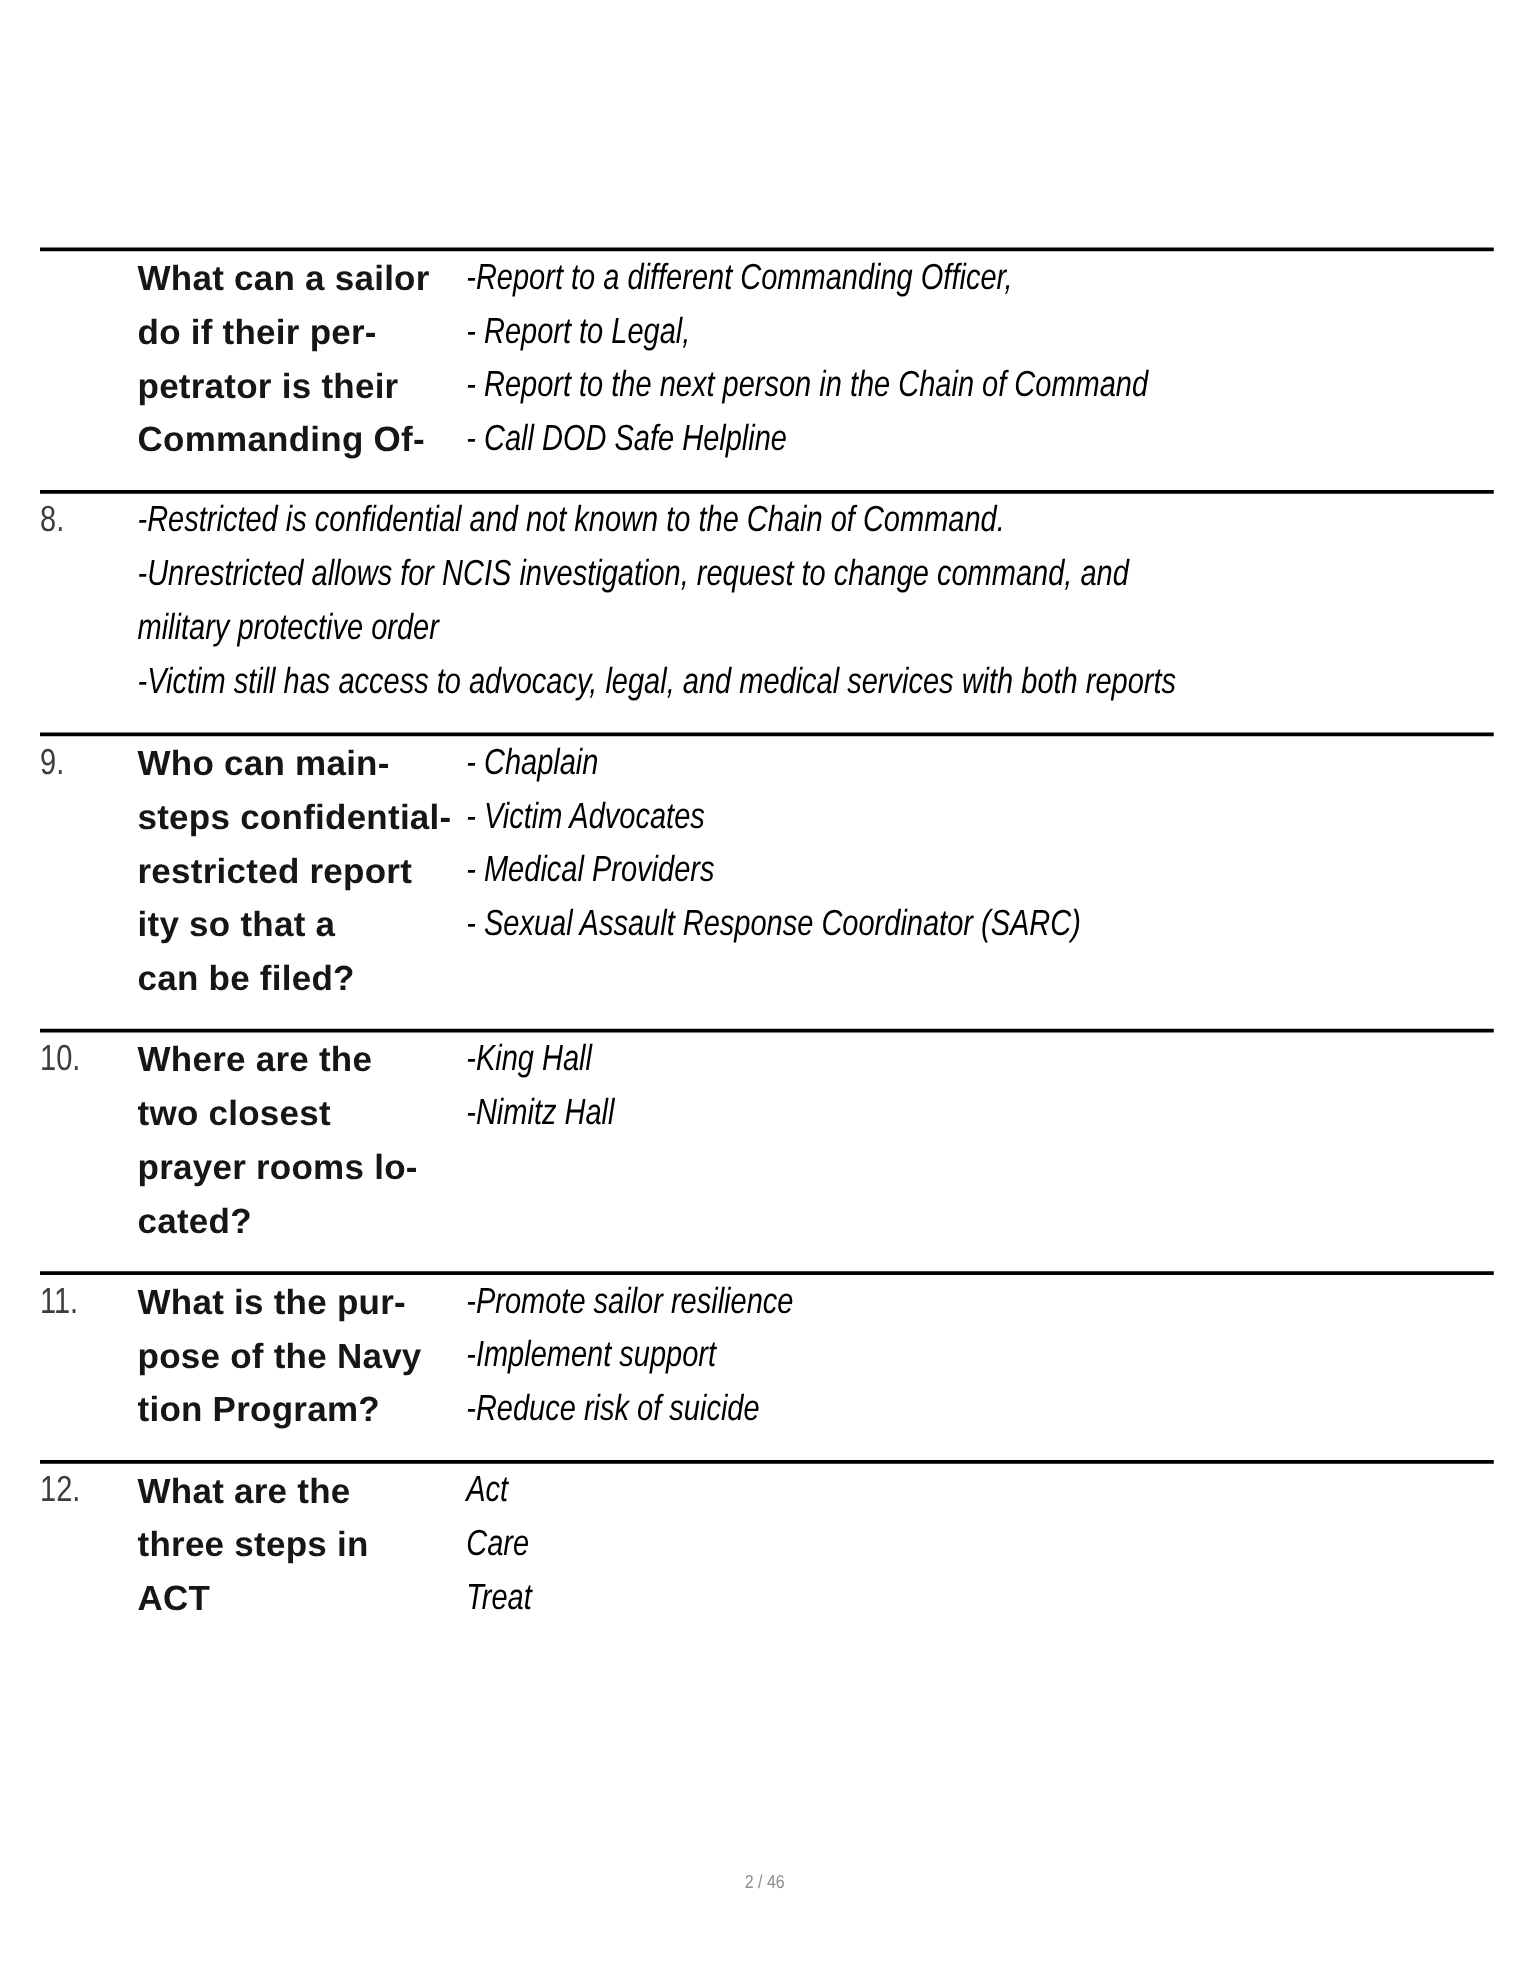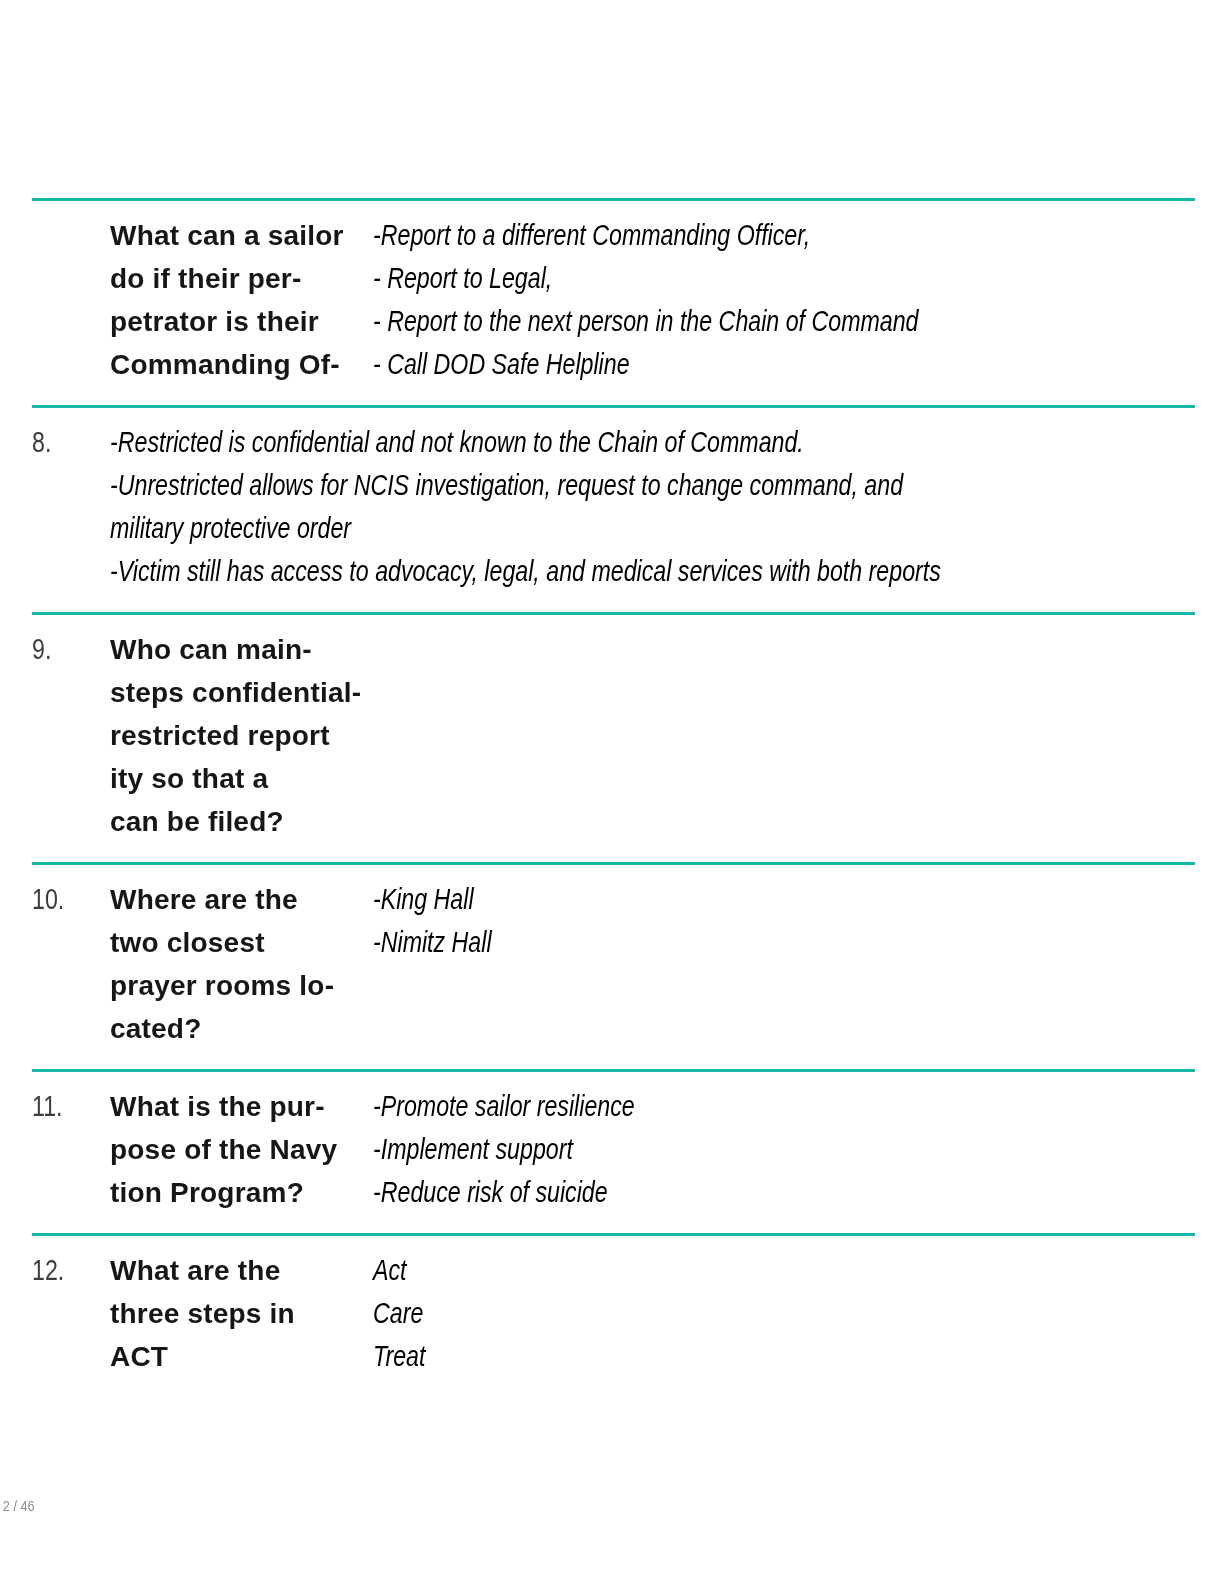--- a/index.html
+++ b/index.html
@@ -14,24 +14,24 @@
     font-family: "Liberation Sans", sans-serif;
     overflow: hidden;
   }
   .qa-table {
     position: absolute;
     left: 32px;
     top: 198px;
     width: 1163px;
   }
   .qa-row {
-    border-top: 3px solid #14b8a6;
+    border-top: 3px solid #000000;
     display: grid;
     grid-template-columns: 78px 263px 1fr;
-    padding: 13px 0 19px 0;
+    padding: 0 0 19px 0;
   }
   .num {
     font-size: 29px;
     line-height: 43px;
     font-weight: 300;
     color: #3d3d3d;
     transform: scaleX(0.8);
     transform-origin: 0 0;
     white-space: nowrap;
   }
@@ -53,20 +53,21 @@
   .a .a-line {
     transform: scaleX(0.8);
     transform-origin: 0 0;
     white-space: nowrap;
   }
   .page-footer {
     position: absolute;
     top: 1496px;
     left: 0;
     width: 100%;
+    text-align: center;
     font-size: 15px;
     line-height: 20px;
     color: #8d8d8d;
     font-weight: 300;
   }
   .page-footer .cond {
     display: inline-block;
     transform: scaleX(0.85);
     transform-origin: 50% 50%;
   }
@@ -103,20 +104,26 @@
   </div>
 
   <div class="qa-row">
     <div class="num">9.</div>
     <div class="q">
       <div class="q-line">Who can main-</div>
       <div class="q-line">steps confidential-</div>
       <div class="q-line">restricted report</div>
       <div class="q-line">ity so that a</div>
       <div class="q-line">can be filed?</div>
+    </div>
+    <div class="a">
+      <div class="a-line">- Chaplain</div>
+      <div class="a-line">- Victim Advocates</div>
+      <div class="a-line">- Medical Providers</div>
+      <div class="a-line">- Sexual Assault Response Coordinator (SARC)</div>
     </div>
   </div>
 
   <div class="qa-row">
     <div class="num">10.</div>
     <div class="q">
       <div class="q-line">Where are the</div>
       <div class="q-line">two closest</div>
       <div class="q-line">prayer rooms lo-</div>
       <div class="q-line">cated?</div>

